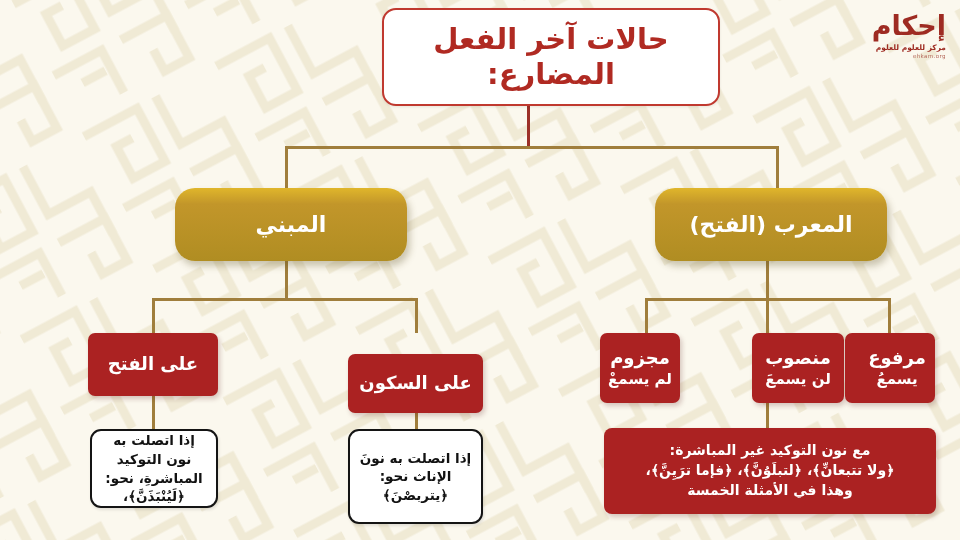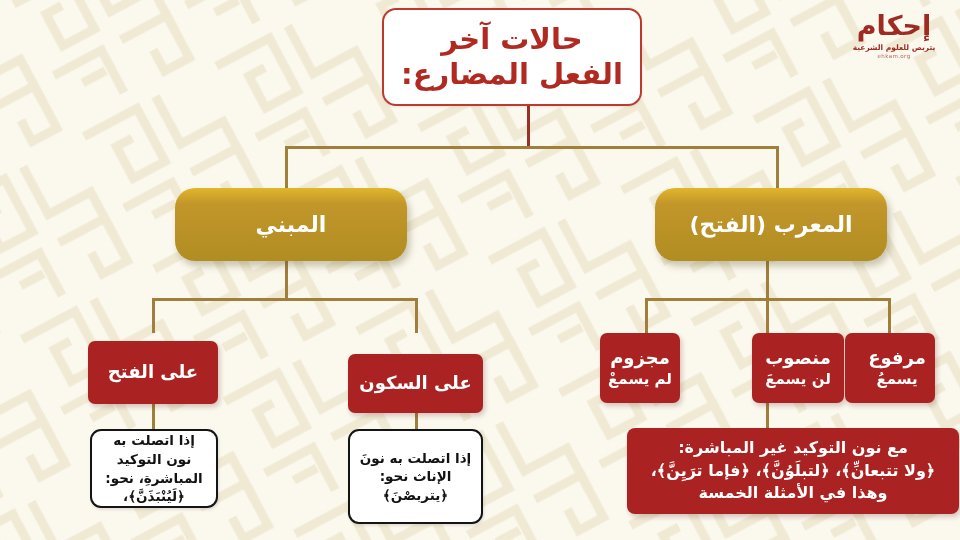--- a/index.html
+++ b/index.html
@@ -86,42 +86,40 @@
     line-height: 1.38;
     padding: 5px 7px;
     box-shadow: 1px 2px 3px rgba(0,0,0,0.10);
   }
   
   .red-note {
     background: #ab2222;
     border-radius: 8px;
     color: #ffffff;
     font-weight: bold;
-    font-size: 16px;
+    font-size: 14px;
     line-height: 1.42;
     padding: 4px 8px;
     flex-direction: column;
     box-shadow: 2px 3px 5px rgba(80,20,20,0.22);
-    margin-left: 23px;
   }
   
   .conn {
     position: absolute;
     background: #a07e3c;
   }
   .v { width: 3px; }
   .h { height: 3px; }
   
   #logo-wrap {
     position: absolute;
     top: 12px;
     right: 14px;
     width: 104px;
     height: 74px;
-    text-align: center;
     direction: rtl;
   }
   .logo-word {
     font-size: 27px;
     font-weight: bold;
     color: #9e2b22;
     letter-spacing: -1px;
     line-height: 1;
   }
   .logo-sub {
@@ -154,21 +152,21 @@
           <path d="M34 112 H60"></path>
         </g>
       </pattern>
     </defs>
     <rect width="960" height="540" fill="#fbf8ee"></rect>
     <rect width="960" height="540" fill="url(#kufi)"></rect>
   </svg>
 
   <div id="logo-wrap">
     <div class="logo-word">إحكام</div>
-    <div class="logo-sub">يتربص للعلوم الشرعية</div>
+    <div class="logo-sub">مركز للعلوم للعلوم</div>
     <div class="logo-url">ehkam.org</div>
   </div>
 
   <div class="conn v" style="left:527px; top:106px; width:3px; height:40px; background:#9c3028;"></div>
 
   <div class="conn h" style="left:285px; top:146px; width:494px; height:3px;"></div>
   <div class="conn v" style="left:285px; top:146px; width:3px; height:42px;"></div>
   <div class="conn v" style="left:776px; top:146px; width:3px; height:42px;"></div>
 
   <div class="conn v" style="left:285px; top:261px; width:3px; height:38px;"></div>
@@ -179,33 +177,33 @@
   <div class="conn v" style="left:766px; top:261px; width:3px; height:38px;"></div>
   <div class="conn h" style="left:645px; top:298px; width:245px; height:3px;"></div>
   <div class="conn v" style="left:645px; top:298px; width:3px; height:35px;"></div>
   <div class="conn v" style="left:766px; top:298px; width:3px; height:35px;"></div>
   <div class="conn v" style="left:888px; top:298px; width:3px; height:35px;"></div>
 
   <div class="conn v" style="left:152px; top:396px; width:3px; height:33px;"></div>
   <div class="conn v" style="left:415px; top:396px; width:3px; height:33px;"></div>
   <div class="conn v" style="left:766px; top:403px; width:3px; height:25px;"></div>
 
-  <div class="node title-box" style="left:382px; top:8px; width:260px; height:98px;">
+  <div class="node title-box" style="left:382px; top:8px; width:338px; height:98px;">
     <span>حالات آخر الفعل المضارع:</span>
   </div>
 
   <div class="node gold-box" style="left:175px; top:188px; width:232px; height:73px;">
     <span>المبني</span>
   </div>
 
   <div class="node gold-box" style="left:655px; top:188px; width:232px; height:73px;">
     <span>المعرب (الفتح)</span>
   </div>
 
-  <div class="node red-box" style="left:88px; top:333px; width:130px; height:63px;margin-top:8px;">
+  <div class="node red-box" style="left:88px; top:333px; width:130px; height:63px;">
     <span>على الفتح</span>
   </div>
 
   <div class="node red-box" style="left:348px; top:333px; width:135px; height:59px;margin-top:21px;">
     <span>على السكون</span>
   </div>
 
   <div class="node red-box" style="left:600px; top:333px; width:80px; height:70px;">
     <span>مجزوم</span>
     <span class="sub">لم يسمعْ</span>

